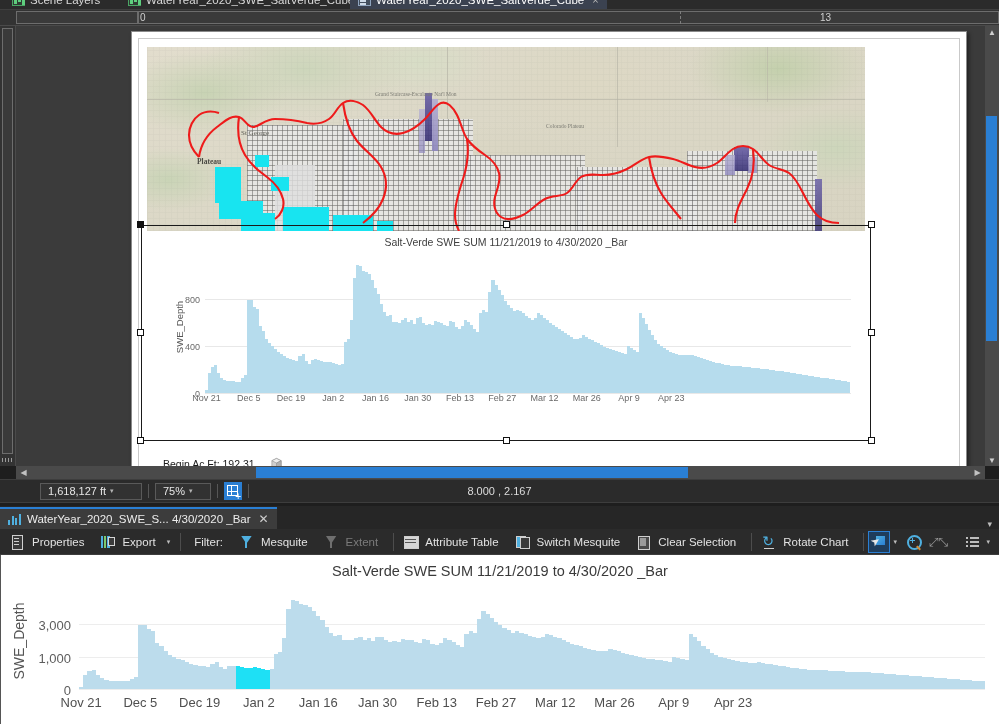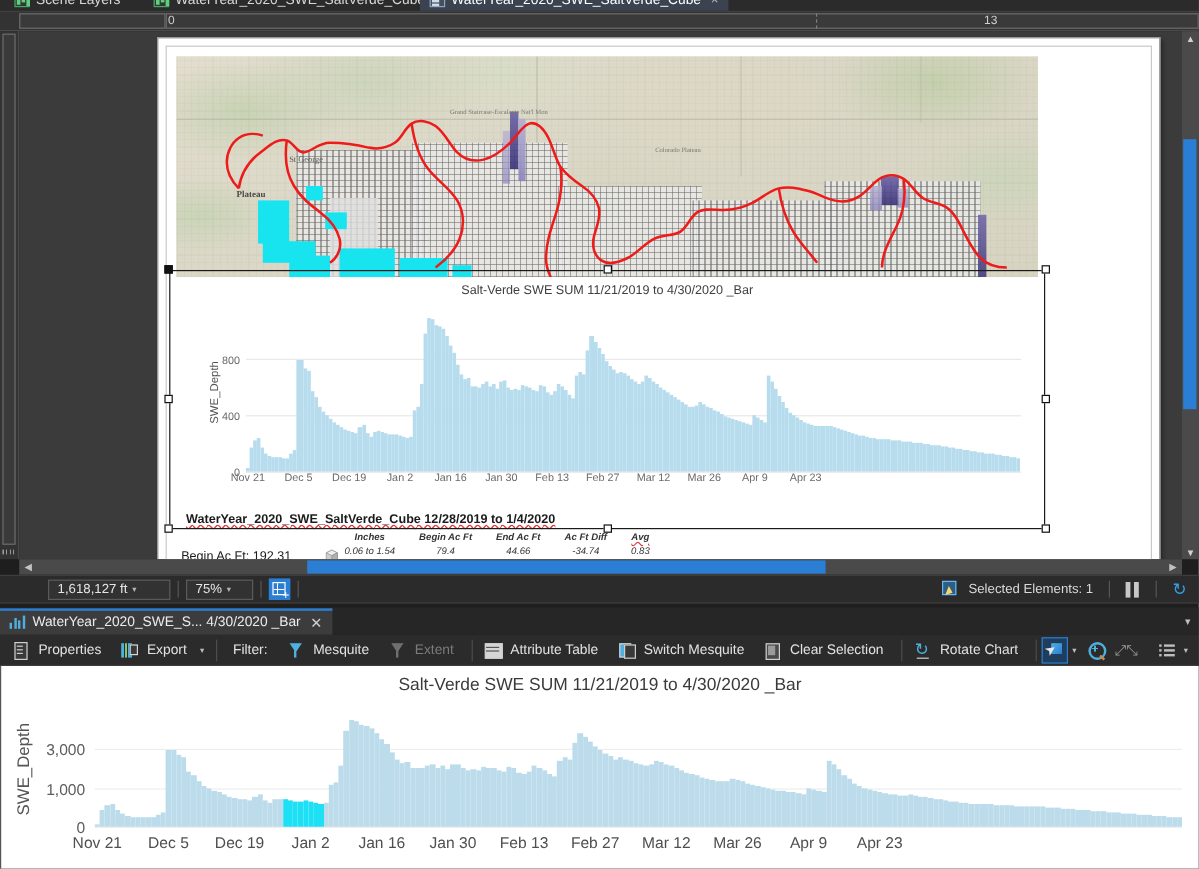--- a/index.html
+++ b/index.html
@@ -114,21 +114,21 @@
   .lc-bars{ position:absolute; inset:0; display:flex; align-items:flex-end; gap:0;}
   .lc-bars i{ display:block; flex:1 1 auto; background:#b6dced; }
   .lc-xaxis{ position:absolute; left:58px; right:14px; bottom:18px; height:12px;}
   .lc-xtick{ position:absolute; font-size:9px; color:#6a6a6a; transform:translateX(-50%); white-space:nowrap;}
 
   
   #lay-txt{ position:absolute; left:8px; top:388px; width:718px; height:54px; }
   .lt-title{ position:absolute; left:8px; top:0px; font-size:10.5px; font-weight:bold; color:#1b1b1b;
     text-decoration:underline; text-decoration-color:#1b1b1b;}
   .squiggle{ text-decoration: underline wavy #e23b3b; text-decoration-skip-ink:none; }
-  .lt-begin{ position:absolute; left:4px; top:31px; font-size:10.5px; color:#1b1b1b;}
+  .lt-begin{ position:absolute; left:16px; top:31px; font-size:10.5px; color:#1b1b1b;}
   .lt-tbl{ position:absolute; left:130px; top:16px; }
   .lt-tbl table{ border-collapse:collapse;}
   .lt-tbl th{ font-size:8px; font-style:italic; font-weight:bold; color:#333; padding:0 10px 3px 10px; text-align:center;}
   .lt-tbl td{ font-size:8px; font-style:italic; color:#333; padding:0 10px; text-align:center;}
   .lt-swatch{ position:absolute; left:123px; top:30px; width:13px; height:13px; }
 
   
   #hscroll{
     position:absolute; left:16px; top:466px; right:14px; height:13px;
     background:#4a4a4a; display:flex; align-items:center;
@@ -168,21 +168,21 @@
      border:1px solid #6fb6e8; background:#2a5f86;}
   .ico-sel::after{content:""; position:absolute; left:4px; top:5px; width:0; height:0;
      border-left:5px solid #ffd36b; border-bottom:4px solid transparent; border-top:4px solid transparent; transform:rotate(22deg);}
   .ico-pause{ width:12px; height:13px; display:flex; gap:3px;}
   .ico-pause i{ width:4px; height:13px; background:#c8c8c8; display:block;}
   .ico-refresh{ width:14px; height:14px; color:#2ea3e8; font-size:14px; line-height:14px;}
 
   
   #pane-tabbar{
     position:absolute; left:0; top:506px; width:999px; height:23px;
-    background:#262626; display:flex; align-items:center;
+    background:#262626; display:flex; align-items:flex-end;
   }
   #pane-tab{
     height:22px; background:#3c3c3c; border-top:2px solid #2a7fd4;
     display:flex; align-items:center; gap:6px; padding:0 8px; font-size:11.5px; color:#ececec;
     white-space:nowrap;
   }
   .barsico{ width:13px; height:11px; display:flex; align-items:flex-end; gap:1.5px;}
   .barsico i{ display:block; width:2.5px; background:#4fb0e0;}
   #pane-tabbar .tabclose{ font-size:12px; color:#cfcfcf; margin-left:2px;}
   #pane-tabbar .caret{ margin-left:auto; margin-right:7px; font-size:9px; color:#bdbdbd;}
@@ -604,49 +604,26 @@
             <div class="lc-xtick" style="left: 39.486%;">Feb 13</div>
             <div class="lc-xtick" style="left: 46.028%;">Feb 27</div>
             <div class="lc-xtick" style="left: 52.5701%;">Mar 12</div>
             <div class="lc-xtick" style="left: 59.1121%;">Mar 26</div>
             <div class="lc-xtick" style="left: 65.6542%;">Apr 9</div>
             <div class="lc-xtick" style="left: 72.1963%;">Apr 23</div>
           </div>
       </div>
 
       <div id="lay-txt">
-        <div class="lt-title squiggle">WaterYear_2020_SWE_SaltVerde_Cube 12/28/2019 to 1/4/2020</div>
         <div class="lt-begin">Begin Ac Ft:  192.31</div>
         <svg class="lt-swatch" viewBox="0 0 14 14">
           <polygon points="2,4 7,1.5 12,4 12,10 7,12.5 2,10" fill="#cfcfcf" stroke="#8d8d8d" stroke-width=".6"></polygon>
           <polygon points="2,4 7,6.5 12,4 7,1.5" fill="#eeeeee" stroke="#8d8d8d" stroke-width=".6"></polygon>
           <polygon points="7,6.5 12,4 12,10 7,12.5" fill="#b1b1b1" stroke="#8d8d8d" stroke-width=".6"></polygon>
         </svg>
-        <div class="lt-tbl">
-          <table>
-              <thead>
-                <tr id="lt-head">
-                  <th>Inches</th>
-                  <th>Begin Ac Ft</th>
-                  <th>End Ac Ft</th>
-                  <th>Ac Ft Diff</th>
-                  <th style="text-decoration: underline wavy rgb(226, 59, 59);">Avg</th>
-                </tr>
-              </thead>
-              <tbody>
-                <tr id="lt-row">
-                  <td>0.06 to 1.54</td>
-                  <td>79.4</td>
-                  <td>44.66</td>
-                  <td>-34.74</td>
-                  <td>0.83</td>
-                </tr>
-              </tbody>
-            </table>
-        </div>
       </div>
 
       <div class="sel-box" style="left:2px; top:186px; width:730px; height:216px;"></div>
       <div class="hdl filled" style="left:-2px; top:182px;"></div>
       <div class="hdl" style="left:364px; top:182px;"></div>
       <div class="hdl" style="left:729px; top:182px;"></div>
       <div class="hdl" style="left:-2px; top:290px;"></div>
       <div class="hdl" style="left:729px; top:290px;"></div>
       <div class="hdl" style="left:-2px; top:398px;"></div>
       <div class="hdl" style="left:364px; top:398px;"></div>
@@ -663,45 +640,35 @@
 
 <div id="hscroll">
   <div class="arw">◀</div>
   <div class="trk">
     <div class="thm"></div>
   </div>
   <div class="arw">▶</div>
 </div>
 
 <div id="statusbar">
+  <div id="sb-coord">8.000 , 2.167</div>
   <div style="width:40px"></div>
   <div class="sb-combo" style="width:102px">
     <span class="cv">1,618,127 ft</span>
     <span class="cd">▾</span>
   </div>
   <div class="sb-sep"></div>
   <div class="sb-combo" style="width:56px">
     <span class="cv">75%</span>
     <span class="cd">▾</span>
   </div>
   <div class="sb-sep"></div>
   <div class="sb-btn"></div>
   <div class="sb-sep"></div>
 
-  <div class="sb-right">
-    <span class="ico-sel"></span>
-    <span>Selected Elements: 1</span>
-    <span class="sb-sep"></span>
-    <span class="ico-pause">
-        <i></i>
-        <i></i>
-      </span>
-    <span class="sb-sep"></span>
-    <span class="ico-refresh">↻</span>
-  </div>
 </div>
 
 <div id="pane-tabbar">
   <div id="pane-tab">
     <span class="barsico">
       <i style="height:5px"></i>
         <i style="height:9px"></i>
         <i style="height:7px"></i>
         <i style="height:11px"></i>
     </span>

